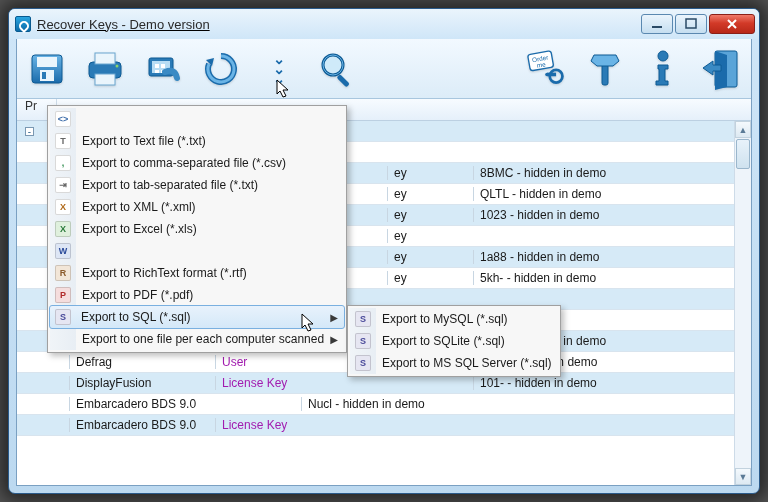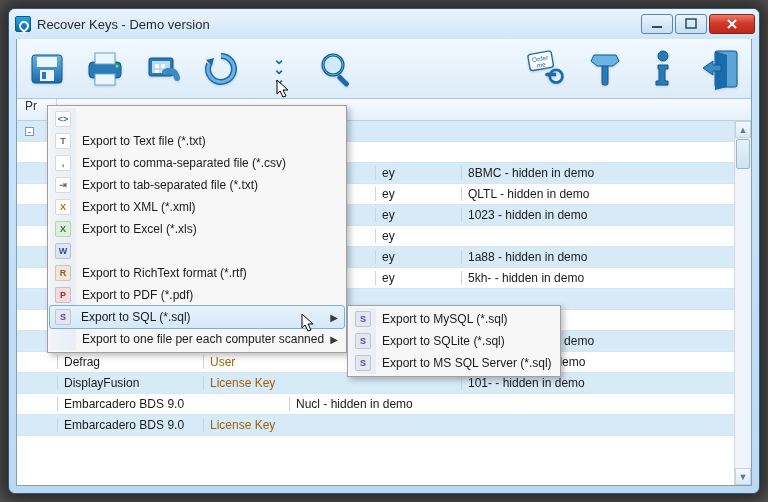--- a/index.html
+++ b/index.html
@@ -28,20 +28,21 @@
     overflow: hidden;
     display: flex;
     flex-direction: column;
   }
   .titlebar {
     height: 30px;
     display: flex;
     align-items: center;
     padding: 0 4px 0 6px;
     background: linear-gradient(#eaf4fc, #cfe6f8);
+    text-decoration: underline;
   }
   .appicon {
     width: 16px; height: 16px;
     background: linear-gradient(#2aa5e0, #0b6aa8);
     border: 1px solid #085a90;
     border-radius: 2px;
     margin-right: 6px;
     position: relative;
   }
   .appicon::after {
@@ -128,22 +129,22 @@
   }
   .row {
     display: flex;
     height: 21px;
     align-items: center;
     border-bottom: 1px solid #d8e4ee;
   }
   .row:nth-child(odd) { background: #d6eaf7; }
   .row:nth-child(even) { background: #ffffff; }
   .row .c1 { width: 40px; padding-left: 8px; color:#2a2a2a; }
-  .row .c2 { width: 146px; padding-left: 6px; border-left: 1px solid #c8d6e2; color:#1a1a1a;}
-  .row .c3 { width: 172px; padding-left: 6px; border-left: 1px solid #c8d6e2; color:#a16207;}
+  .row .c2 { width: 146px; padding-left: 6px; border-left: 1px solid #c8d6e2; color:#1a1a1a;margin-left:12px;}
+  .row .c3 { width: 172px; padding-left: 6px; border-left: 1px solid #c8d6e2; color:#a21caf;}
   .row .c4 { width: 86px; padding-left: 6px; border-left: 1px solid #c8d6e2; color:#1a1a1a;}
   .row .c5 { flex:1; padding-left: 6px; border-left: 1px solid #c8d6e2; color:#1a1a1a;}
   .treebox {
     display:inline-block; width:9px; height:9px; border:1px solid #7a98b2; text-align:center;
     font-size:10px; line-height:7px; color:#3a6a92; background:#fff;
   }
 
   .vscroll {
     width: 17px;
     background: #eef4fa;

